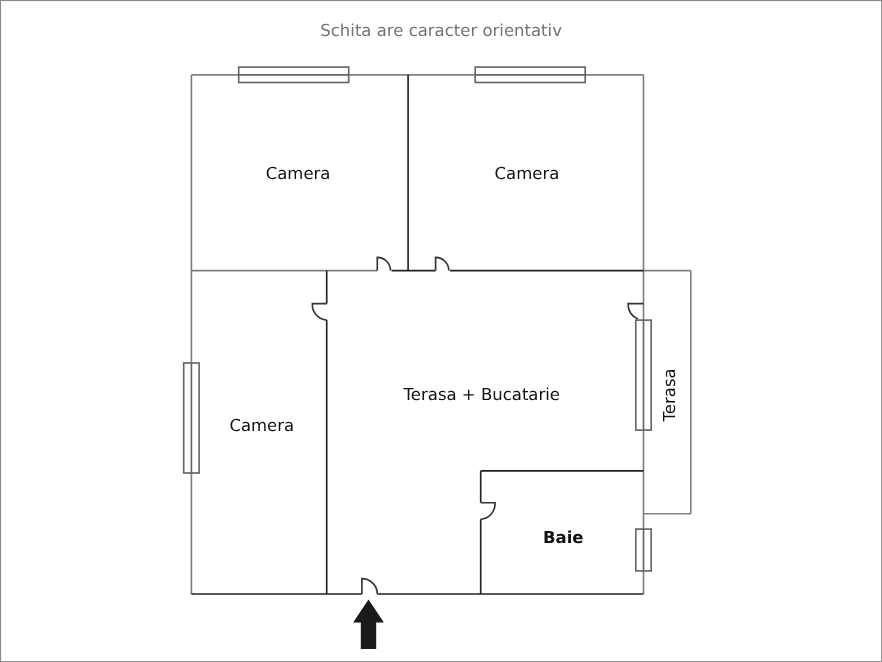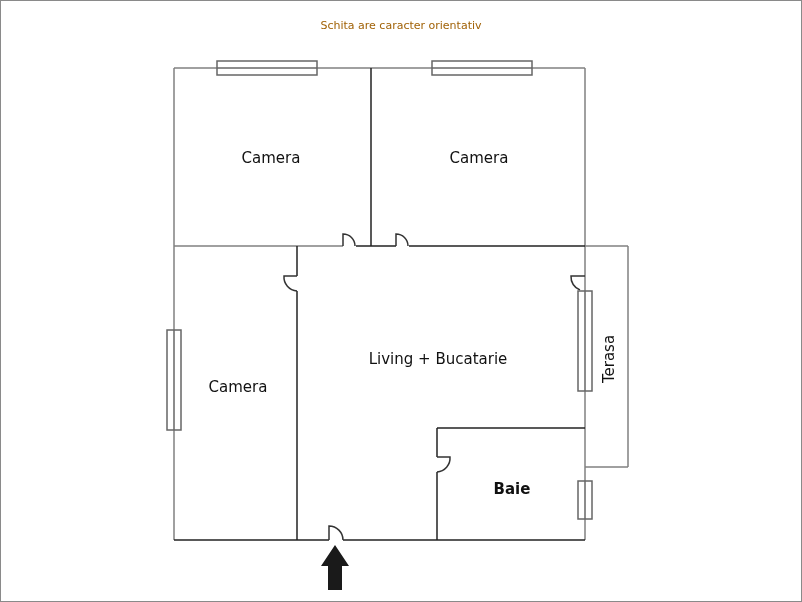--- a/index.html
+++ b/index.html
@@ -3,21 +3,21 @@
   <meta charset="utf-8">
   <style>
     html, body { margin: 0; padding: 0; background: #ffffff; }
     body { width: 802px; height: 602px; position: relative; overflow: hidden; }
     .frame {
       position: absolute; left: 0; top: 0; width: 800px; height: 600px;
       border: 1px solid #8a8a8a; background: #ffffff;
     }
     .title {
       position: absolute; left: 0; width: 802px; top: 19px; text-align: center;
-      font-family: "DejaVu Sans", sans-serif; font-size: 11px; color: #a16207;
+      font-family: "DejaVu Sans", sans-serif; font-size: 15px; color: #737373;
     }
     svg.plan { position: absolute; left: 0; top: 0; }
     .label {
       position: absolute; font-family: "DejaVu Sans", sans-serif; font-size: 15px; color: #111;
       white-space: nowrap; transform: translate(-50%, -50%);
     }
     .label.vertical { transform: translate(-50%, -50%) rotate(-90deg); }
   </style>
 </head>
 <body>
@@ -90,15 +90,15 @@
       <line x1="585" y1="481" x2="585" y2="519"></line>
     </g>
   </g>
 
   <polygon points="335,545 349,566 342,566 342,590 328,590 328,566 321,566" fill="#1a1a1a"></polygon>
 </svg>
 
 <div class="label" style="left:271px; top:158px;">Camera</div>
 <div class="label" style="left:479px; top:158px;">Camera</div>
 <div class="label" style="left:238px; top:387px;">Camera</div>
-<div class="label" style="left:438px; top:359px;">Living + Bucatarie</div>
+<div class="label" style="left:438px; top:359px;">Terasa + Bucatarie</div>
 <div class="label" style="left:512px; top:489px;font-weight:bold;">Baie</div>
 <div class="label vertical" style="left:609px; top:359px;">Terasa</div>
 
 </body></html>

